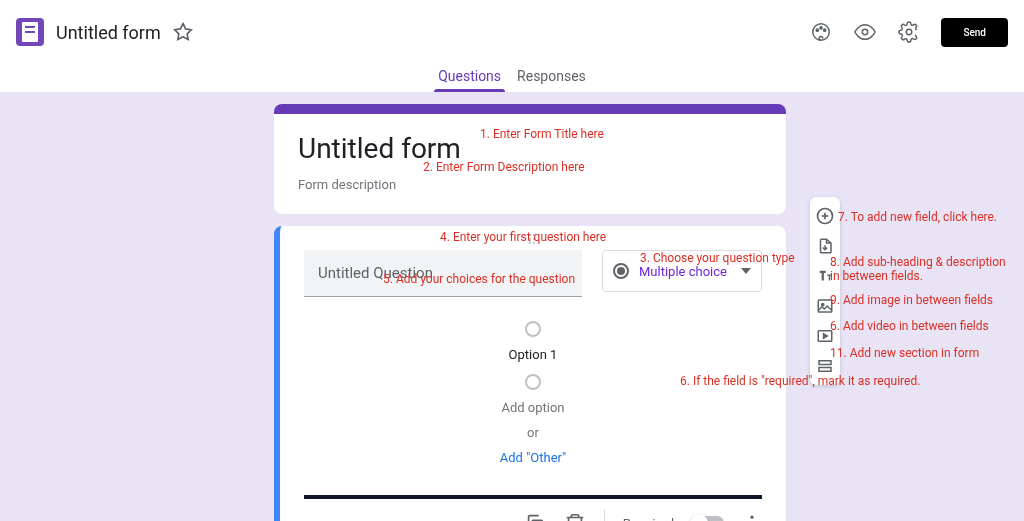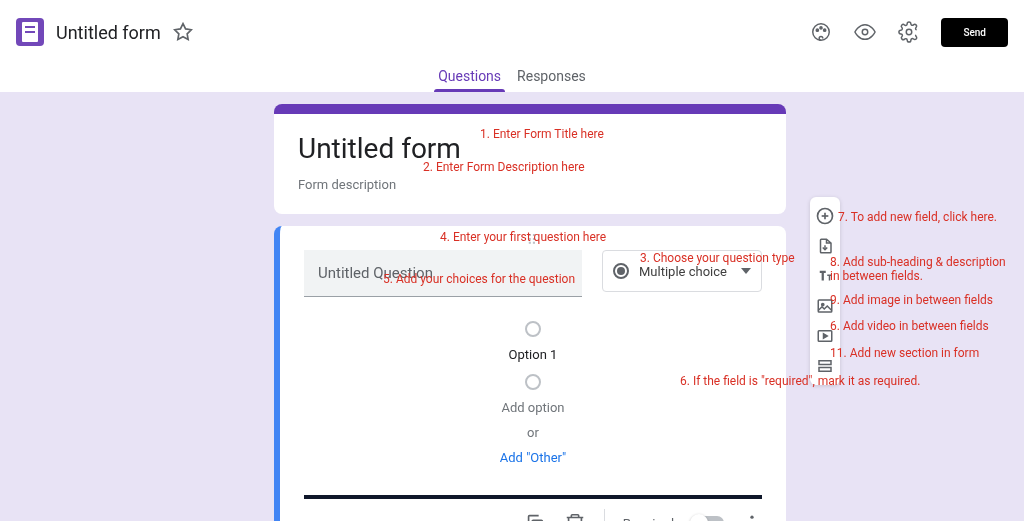--- a/index.html
+++ b/index.html
@@ -27,21 +27,21 @@
     .form-container { max-width: 512px; margin: 0 auto; position: relative; left: 18px; }
     
     .title-card { background: #fff; border-radius: 8px; border-top: 10px solid #673ab7; padding: 18px 24px 22px; margin-bottom: 12px; }
     .form-title { font-size: 28px; color: #202124; margin-bottom: 12px; }
     .form-desc { font-size: 13px; color: #70757a; }
     
     .question-card { background: #fff; border-radius: 8px; padding: 6px 24px 0; border-left: 6px solid #4285f4; position: relative; }
     .drag-handle { text-align: center; color: #bdc1c6; height: 12px; font-size: 14px; letter-spacing: 2px; }
     .question-row { display: flex; gap: 20px; align-items: flex-start; margin: 6px 0 18px; }
     .question-input { flex: 1; background: #f1f3f4; padding: 14px 14px; font-size: 15px; color: #5f6368; border-bottom: 1px solid #9aa0a6; }
-    .type-select { width: 160px; border: 1px solid #dadce0; border-radius: 4px; padding: 12px 10px; display: flex; align-items: center; gap: 10px; font-size: 13px; color: #404040; cursor: pointer; }
+    .type-select { width: 160px; border: 1px solid #dadce0; border-radius: 4px; padding: 12px 10px; display: flex; align-items: center; gap: 10px; font-size: 13px; color: #6d28d9; cursor: pointer; }
     .radio-icon { width: 16px; height: 16px; border: 2px solid #5f6368; border-radius: 50%; display: flex; align-items: center; justify-content: center; }
     .radio-icon::after { content: ''; width: 8px; height: 8px; background: #5f6368; border-radius: 50%; }
     .chevron { margin-left: auto; width: 10px; height: 10px; }
     
     .option-row { display: flex; align-items: center; gap: 10px; padding: 6px 0; flex-direction: column; }
     .radio-empty { width: 16px; height: 16px; border: 2px solid #bdc1c6; border-radius: 50%; flex-shrink: 0; }
     .option-text { font-size: 13px; color: #202124; }
     .add-option-text { font-size: 13px; color: #70757a; }
     .or-text { font-size: 13px; color: #70757a; margin: 0 4px; }
     .add-other { font-size: 13px; color: #1a73e8; cursor: pointer; }

